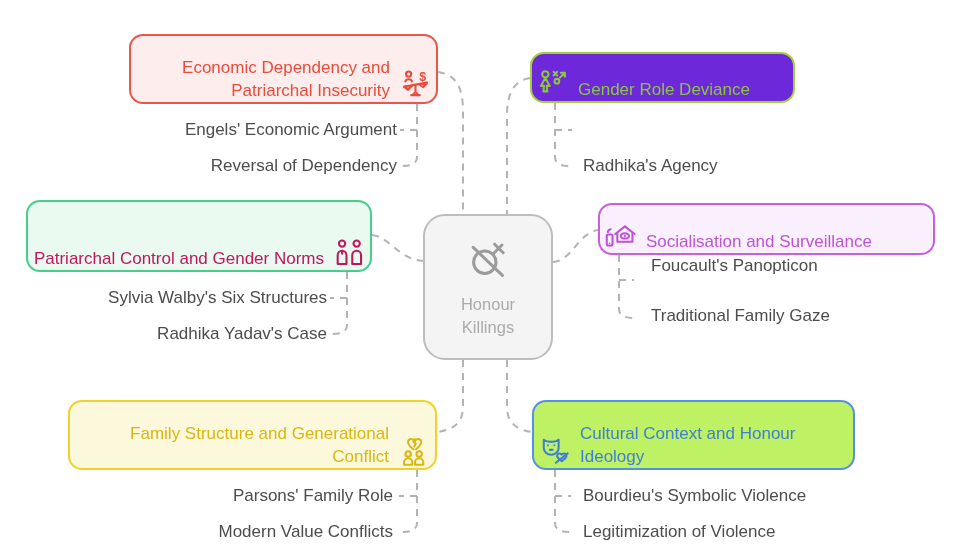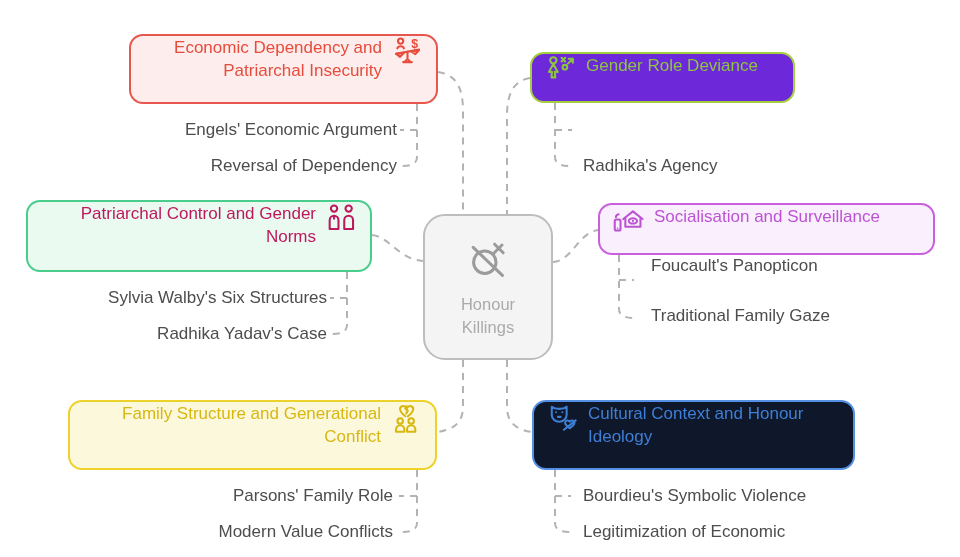--- a/index.html
+++ b/index.html
@@ -1,21 +1,21 @@
 <!DOCTYPE html>
 <html><head>
 <meta charset="utf-8">
 <style>
   html,body{margin:0;padding:0;background:#ffffff;}
   body{font-family:"Liberation Sans", sans-serif;}
   .stage{position:relative;width:960px;height:557px;background:#ffffff;overflow:hidden;}
   .connectors{position:absolute;left:0;top:0;width:960px;height:557px;}
   .node{
-    position:absolute;display:flex;align-items:flex-start;gap:9px;
-    padding:0 12px;box-sizing:border-box;
+    position:absolute;display:flex;align-items:flex-end;gap:9px;
+    padding:0 4px;box-sizing:border-box;
     border:2px solid #ccc;border-radius:14px;background:#f5f5f5;
   }
   .node-title{font-size:17px;line-height:23px;font-weight:500;}
   .t-right{flex:1;text-align:right;}
   .t-left{flex:1;text-align:left;}
   .icon{flex:0 0 auto;display:flex;align-items:center;justify-content:center;}
   .icon svg{width:33px;height:33px;display:block;}
   .item{
     position:absolute;height:24px;line-height:24px;font-size:17px;
     white-space:nowrap;color:#4d4d4d;
@@ -140,29 +140,29 @@
         <circle cx="7.4" cy="13.8" r="2"></circle>
         <path d="M4.4 21.6 v-1.7 a3 3 0 0 1 6 0 v1.7 Z"></path>
         <circle cx="15.4" cy="13.8" r="2"></circle>
         <path d="M12.4 21.6 v-1.7 a3 3 0 0 1 6 0 v1.7 Z"></path>
       </svg>
     </span>
   </div>
   <div class="item i-right" style="right: 567px; top: 484px; color: rgb(77, 77, 77);">Parsons' Family Role</div>
   <div class="item i-right" style="right: 567px; top: 520px; color: rgb(77, 77, 77);">Modern Value Conflicts</div>
 
-  <div class="node" style="left: 532px; top: 400px; width: 323px; height: 70px; background: #0f172a; border-color: rgb(84, 144, 228); color: rgb(62, 127, 214);">
+  <div class="node" style="left: 532px; top: 400px; width: 323px; height: 70px; background: #bef264; border-color: rgb(84, 144, 228); color: rgb(62, 127, 214);">
     <span class="icon">
       <svg viewBox="0 0 24 24" fill="none" stroke="currentColor" stroke-width="1.5" stroke-linecap="round" stroke-linejoin="round">
         <path d="M4.2 3.4 C5.6 4.6 6.8 5 9.6 5 C12.4 5 13.6 4.6 15 3.4 V9.4 A5.4 4.9 0 0 1 4.2 9.4 Z"></path>
         <circle cx="7.3" cy="7.5" r="0.7" fill="currentColor" stroke="none"></circle>
         <circle cx="11.9" cy="7.5" r="0.7" fill="currentColor" stroke="none"></circle>
         <path d="M8.6 10.8 h2"></path>
         <path d="M17.3 14.3 c-1.1 -1.5 -3.4 -0.9 -3.4 0.9 c0 1.4 1.7 2.4 3.4 3.9 c1.7 -1.5 3.4 -2.5 3.4 -3.9 c0 -1.8 -2.3 -2.4 -3.4 -0.9"></path>
         <path d="M13 20.2 L21.6 13.4"></path>
       </svg>
     </span>
     <span class="node-title t-left">Cultural Context and Honour Ideology</span>
   </div>
   <div class="item" style="left: 583px; top: 484px; color: rgb(77, 77, 77);">Bourdieu's Symbolic Violence</div>
-  <div class="item" style="left: 583px; top: 520px; color: rgb(77, 77, 77);">Legitimization of Economic</div>
+  <div class="item" style="left: 583px; top: 520px; color: rgb(77, 77, 77);">Legitimization of Violence</div>
 
 </div>
 
 </body></html>

